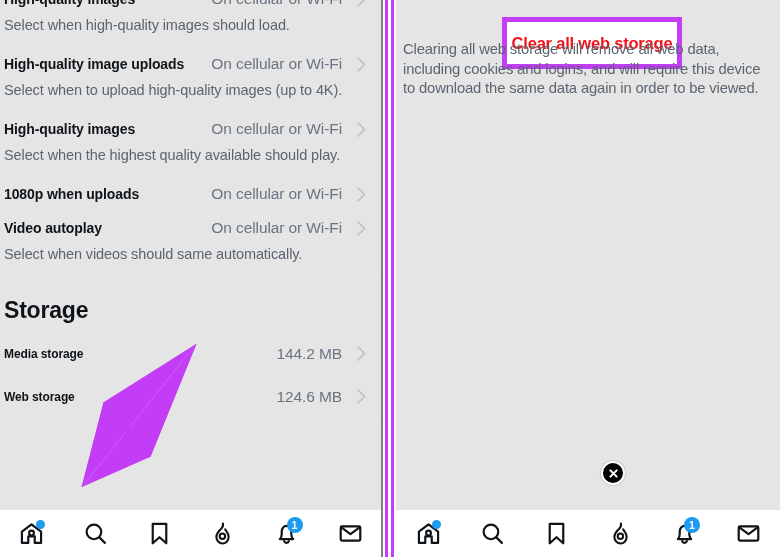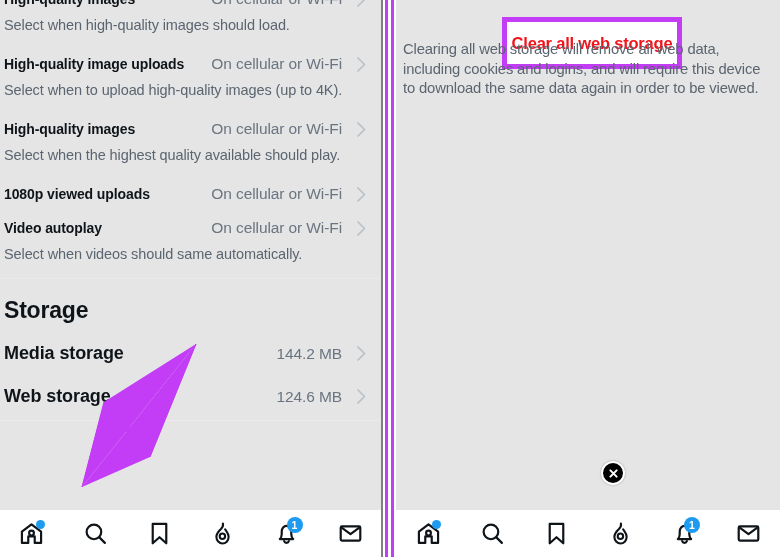--- a/index.html
+++ b/index.html
@@ -95,21 +95,21 @@
     padding: 18px 4px 8px 4px;
     letter-spacing: -0.2px;
   }
   .srow {
     display: flex;
     align-items: center;
     height: 43px;
     padding: 0 12px 0 4px;
   }
   .srow-title {
-    font-size: 18px;
+    font-size: 12px;
     font-weight: bold;
     color: #0f1419;
     letter-spacing: -0.1px;
     white-space: nowrap;
   }
   .srow-value {
     font-size: 15.5px;
     color: #6a7581;
     letter-spacing: -0.1px;
     white-space: nowrap;
@@ -264,21 +264,21 @@
             <svg width="9" height="15" viewBox="0 0 9 15">
                 <path d="M1 1 L7.5 7.5 L1 14" fill="none" stroke="currentColor" stroke-width="1.7" stroke-linecap="round" stroke-linejoin="round"></path>
               </svg>
           </span>
         </div>
         <div class="row-desc">Select when the highest quality available should play.</div>
       </div>
 
       <div class="row">
         <div class="row-main">
-          <span class="row-title">1080p viewed uploads</span>
+          <span class="row-title">1080p when uploads</span>
           <span class="row-spacer"></span>
           <span class="row-value">On cellular or Wi-Fi</span>
           <span class="chev">
             <svg width="9" height="15" viewBox="0 0 9 15">
                 <path d="M1 1 L7.5 7.5 L1 14" fill="none" stroke="currentColor" stroke-width="1.7" stroke-linecap="round" stroke-linejoin="round"></path>
               </svg>
           </span>
         </div>
       </div>
 

